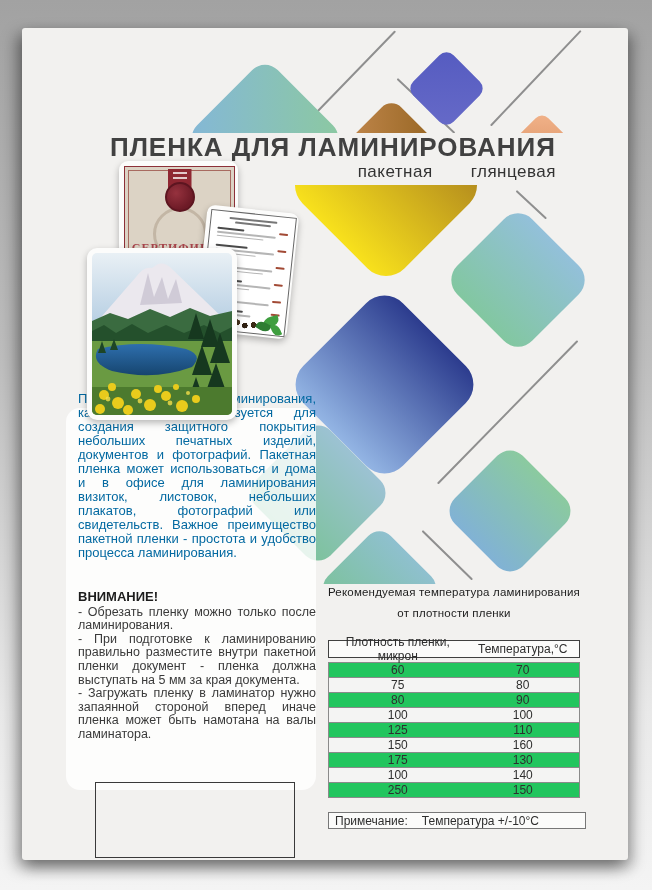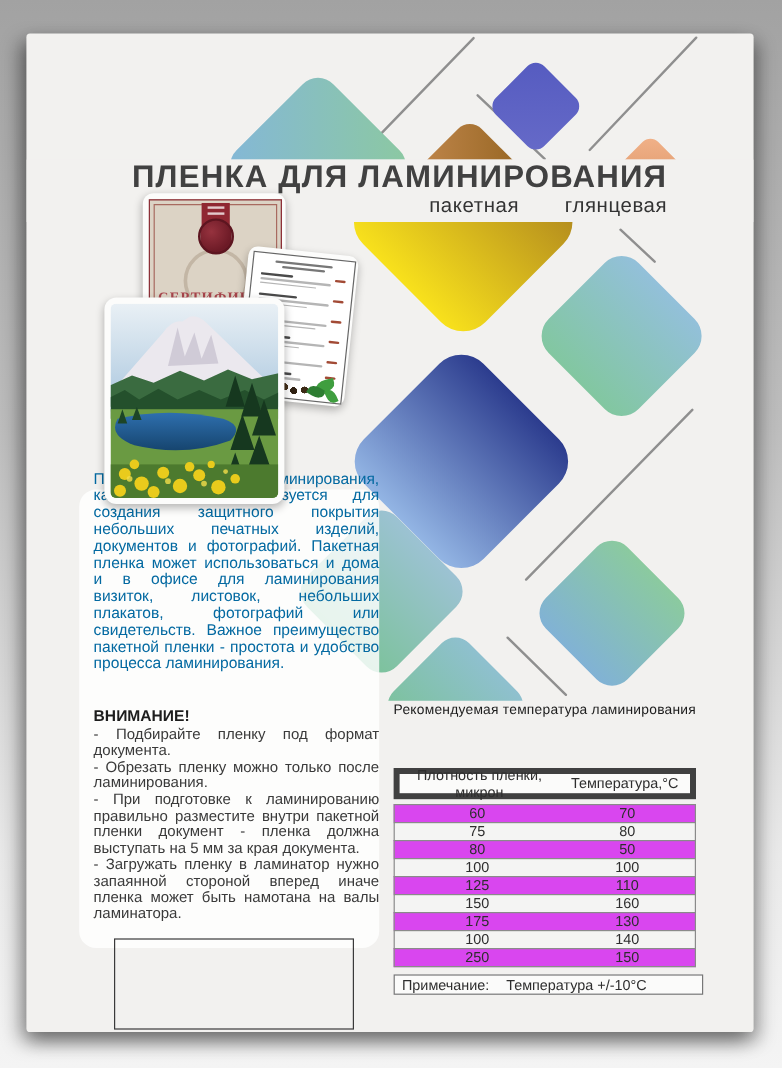--- a/index.html
+++ b/index.html
@@ -39,23 +39,23 @@
   
   .text-panel{position:absolute;left:44px;top:380px;width:250px;height:382px;background:rgba(255,255,255,.82);border-radius:14px;}
   .intro{position:absolute;left:56px;top:364px;width:238px;font-size:13px;line-height:14px;color:#0369a1;text-align:justify;}
   .warning{position:absolute;left:56px;top:562px;width:238px;font-size:12.5px;line-height:13.6px;color:#3a3a3a;}
   .warning .whead{font-weight:700;font-size:13px;margin-bottom:2px;color:#1d1d1d;}
   .warning .witem{text-align:justify;}
   
   .tbl-heading{position:absolute;left:300px;top:558px;width:264px;text-align:center;font-weight:400;font-size:11.5px;color:#1c1c1c;letter-spacing:.2px;}
   .tbl-heading .h2{margin-top:9px;}
   .temp-table{position:absolute;left:306px;top:612px;width:252px;font-size:12px;color:#2e2e2e;}
-  .thead-row{display:flex;border:5px solid #404040;background:#fbfbfa;height:16px;align-items:center;margin-bottom:5px;}
+  .thead-row{display:flex;border:1px solid #404040;background:#fbfbfa;height:16px;align-items:center;margin-bottom:5px;}
   .trow{display:flex;border:1px solid #8a8a8a;height:14px;align-items:center;margin-top:-1px;}
-  .trow-dark{background:#d946ef;}
+  .trow-dark{background:#22c55e;}
   .trow-light{background:#f4f4f3;}
   .tcell,.thcell{text-align:center;}
   .tcell:first-child,.thcell:first-child{width:55%;}
   .tcell:last-child,.thcell:last-child{width:45%;text-align:center;}
   .note-row{position:absolute;left:306px;top:784px;width:250px;height:15px;border:1px solid #777;background:#fbfbfa;
     font-size:12px;color:#2e2e2e;display:flex;align-items:center;padding-left:6px;}
   .note-row .nlabel{margin-right:14px;}
   .empty-box{position:absolute;left:73px;top:754px;width:198px;height:74px;border:1px solid #3a3a3a;background:transparent;}
   
   .sample{position:absolute;border-radius:9px;background:#fcfcfb;box-shadow:0 3px 7px rgba(0,0,0,.28);}
@@ -125,47 +125,47 @@
       </div>
     </div>
   </div>
 
   <div class="text-panel"></div>
 
   <div class="intro">Пакетная пленка для ламинирования, как правило, используется для создания защитного покрытия небольших печатных изделий, документов и фотографий. Пакетная пленка может использоваться и дома и в офисе для ламинирования визиток, листовок, небольших плакатов, фотографий или свидетельств. Важное преимущество пакетной пленки - простота и удобство процесса ламинирования.</div>
 
   <div class="warning">
     <div class="whead">ВНИМАНИЕ!</div>
-    <div class="witem">- Подбирайте пленку под формат документа.</div>
     <div class="witem">- Обрезать пленку можно только после ламинирования.</div>
     <div class="witem">- При подготовке к ламинированию правильно разместите внутри пакетной пленки документ - пленка должна выступать на 5 мм за края документа.</div>
     <div class="witem">- Загружать пленку в ламинатор нужно запаянной стороной вперед иначе пленка может быть намотана на валы ламинатора.</div>
   </div>
 
   <div class="tbl-heading">
     <div class="h1">Рекомендуемая температура ламинирования</div>
+    <div class="h2">от плотности пленки</div>
   </div>
 
   <div class="temp-table">
     <div class="thead-row">
       <div class="thcell">Плотность пленки, микрон</div>
       <div class="thcell">Температура,°С</div>
     </div>
     <div>
         <div class="trow trow-dark">
           <div class="tcell">60</div>
           <div class="tcell">70</div>
         </div>
         <div class="trow trow-light">
           <div class="tcell">75</div>
           <div class="tcell">80</div>
         </div>
         <div class="trow trow-dark">
           <div class="tcell">80</div>
-          <div class="tcell">50</div>
+          <div class="tcell">90</div>
         </div>
         <div class="trow trow-light">
           <div class="tcell">100</div>
           <div class="tcell">100</div>
         </div>
         <div class="trow trow-dark">
           <div class="tcell">125</div>
           <div class="tcell">110</div>
         </div>
         <div class="trow trow-light">

